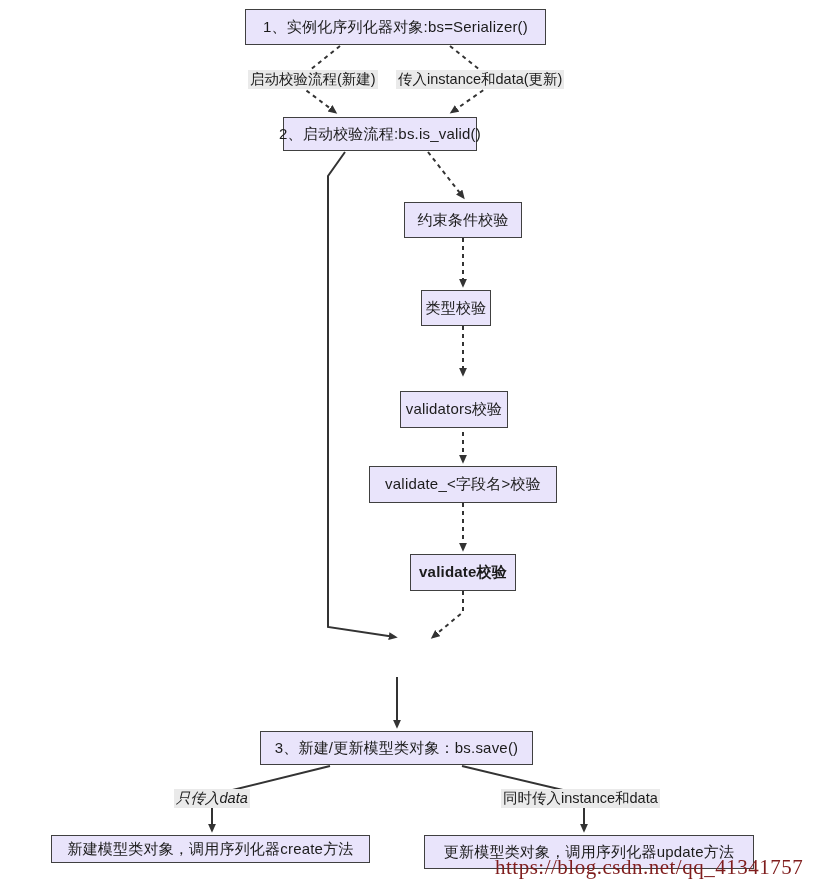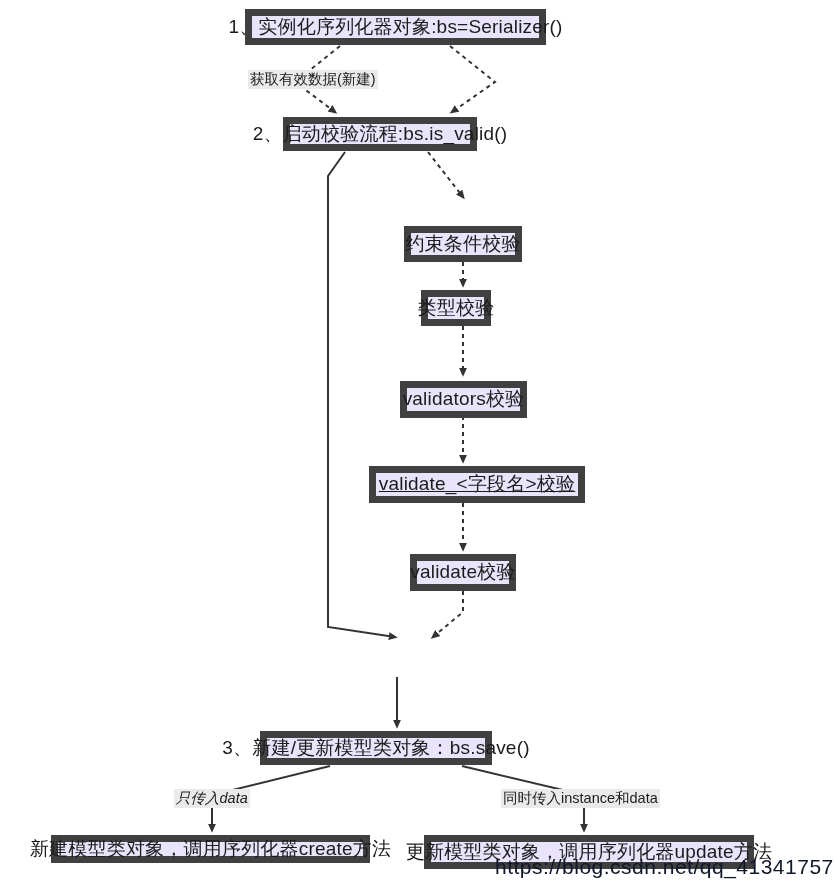--- a/index.html
+++ b/index.html
@@ -25,50 +25,50 @@
     left: 0;
     top: 0;
     width: 836px;
     height: 885px;
     pointer-events: none;
   }
   .node {
     position: absolute;
     box-sizing: border-box;
     background: #e9e4fb;
-    border: 7px solid #404040;
+    border: 1px solid #404040;
     color: #1b1b1b;
     display: flex;
     align-items: center;
     justify-content: center;
-    font-size: 19px;
+    font-size: 15px;
     line-height: 1.1;
     white-space: nowrap;
     letter-spacing: 0.2px;
   }
   .node.rounded {
     border-radius: 9px;
   }
   .edge-label {
     position: absolute;
     background: #eaeaea;
     color: #1b1b1b;
     font-size: 14.5px;
     line-height: 1.15;
     white-space: nowrap;
     padding: 1px 2px;
     box-sizing: border-box;
   }
   .watermark {
     position: absolute;
-    color: #0f172a;
+    color: #7f1d1d;
     font-size: 21px;
     white-space: nowrap;
     letter-spacing: 0.5px;
-    font-family: Liberation Sans, sans-serif;
+    font-family: Liberation Serif, serif;
   }
 </style>
 </head>
 <body>
 
 <div id="canvas">
 
   <svg class="edges" viewBox="0 0 836 885" xmlns="http://www.w3.org/2000/svg">
     <defs>
       <marker id="arrow" markerWidth="10" markerHeight="10" refX="6.2" refY="4" orient="auto" markerUnits="userSpaceOnUse">
@@ -124,57 +124,60 @@
   </svg>
 
   <div class="node" style="left:245px; top:9px; width:301px; height:36px;">
     <span>1、实例化序列化器对象:bs=Serializer()</span>
   </div>
 
   <div class="node" style="left:283px; top:117px; width:194px; height:34px;">
     <span>2、启动校验流程:bs.is_valid()</span>
   </div>
 
-  <div class="node" style="left:404px; top:202px; width:118px; height:36px;margin-top:24px;">
+  <div class="node" style="left:404px; top:202px; width:118px; height:36px;">
     <span>约束条件校验</span>
   </div>
 
   <div class="node" style="left:421px; top:290px; width:70px; height:36px;">
     <span>类型校验</span>
   </div>
 
-  <div class="node" style="left:400px; top:381px; width:127px; height:37px;">
+  <div class="node" style="left:400px; top:391px; width:108px; height:37px;">
     <span>validators校验</span>
   </div>
 
-  <div class="node" style="left:369px; top:466px; width:216px; height:37px;text-decoration:underline;">
+  <div class="node" style="left:369px; top:466px; width:188px; height:37px;">
     <span>validate_&lt;字段名&gt;校验</span>
   </div>
 
-  <div class="node" style="left:410px; top:554px; width:106px; height:37px;">
+  <div class="node" style="left:410px; top:554px; width:106px; height:37px;font-weight:bold;">
     <span>validate校验</span>
   </div>
 
 
-  <div class="node" style="left:260px; top:731px; width:232px; height:34px;">
+  <div class="node" style="left:260px; top:731px; width:273px; height:34px;">
     <span>3、新建/更新模型类对象：bs.save()</span>
   </div>
 
   <div class="node" style="left:51px; top:835px; width:319px; height:28px;text-align:right;">
     <span>新建模型类对象，调用序列化器create方法</span>
   </div>
 
   <div class="node" style="left:424px; top:835px; width:330px; height:34px;">
     <span>更新模型类对象，调用序列化器update方法</span>
   </div>
 
   <div class="edge-label" style="left:248px; top:70px;">
-    <span>获取有效数据(新建)</span>
+    <span>启动校验流程(新建)</span>
   </div>
 
+  <div class="edge-label" style="left:396px; top:70px;">
+    <span>传入instance和data(更新)</span>
+  </div>
 
   <div class="edge-label" style="left:174px; top:789px;font-style:italic;">
     <span>只传入data</span>
   </div>
 
   <div class="edge-label" style="left:501px; top:789px;">
     <span>同时传入instance和data</span>
   </div>
 
   <div class="watermark" style="left:495px; top:855px;">https://blog.csdn.net/qq_41341757</div>

